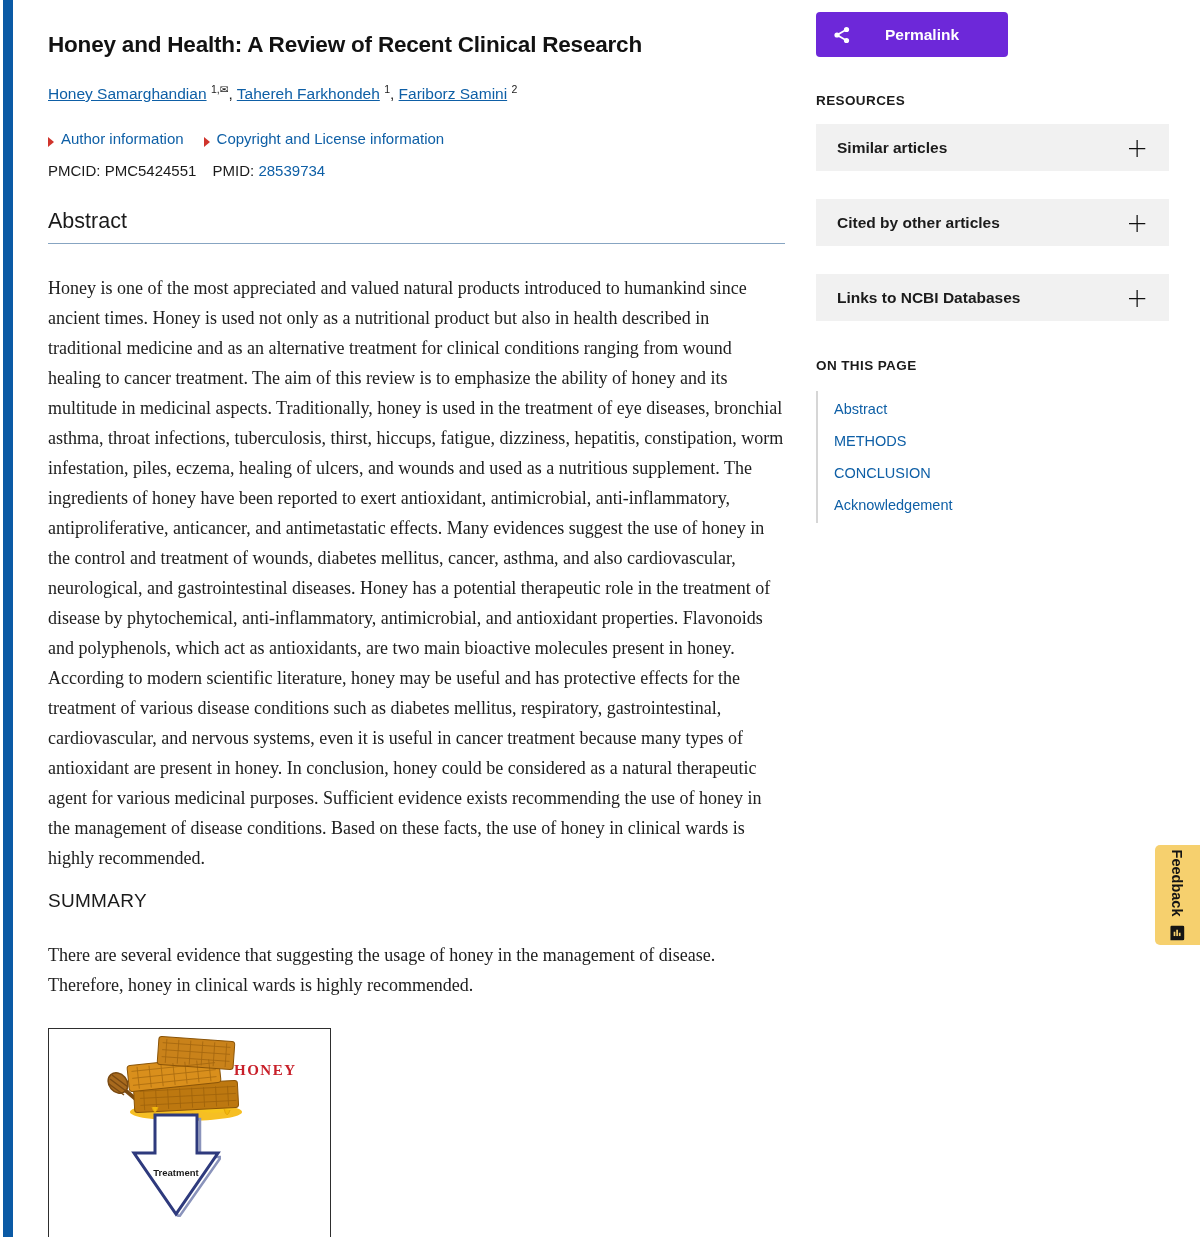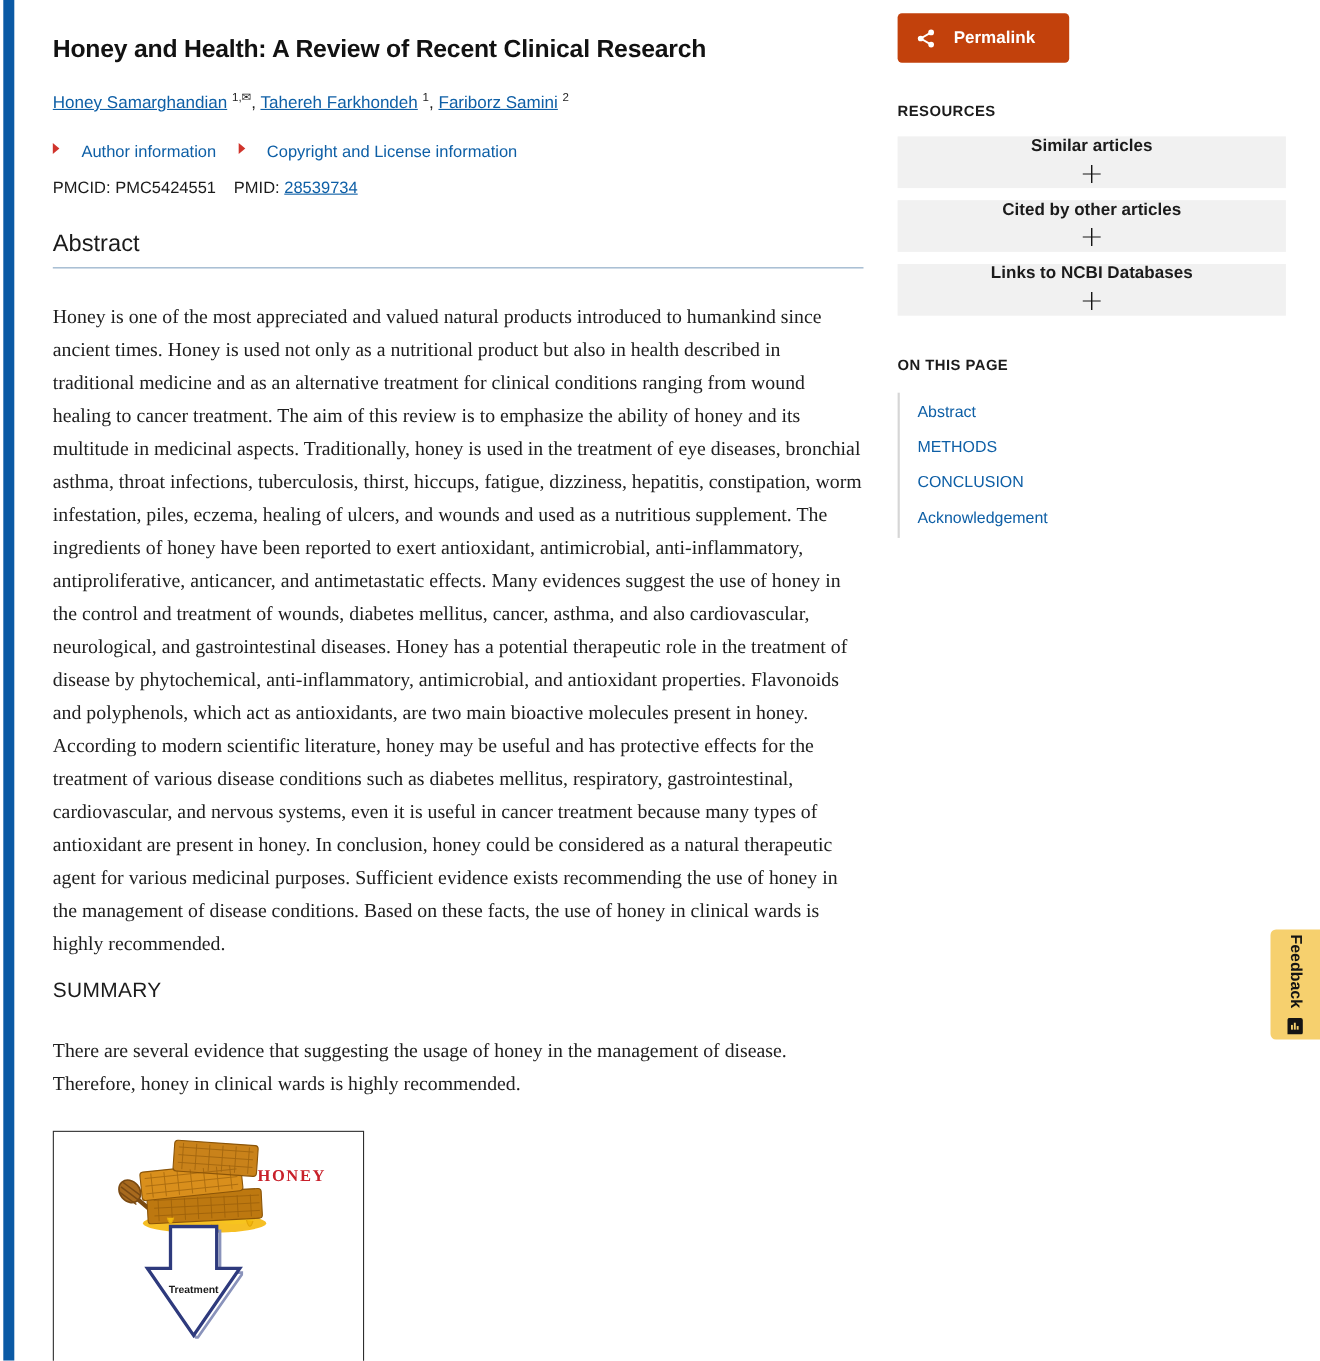--- a/index.html
+++ b/index.html
@@ -19,26 +19,26 @@
   .article-title {
     margin-top: 31px; font-size: 22.5px; line-height: 27px; font-weight: 700;
     color: #121212; letter-spacing: -0.2px;
   }
 
   .authors { margin-top: 21px; font-size: 15.5px; line-height: 20px; color: #1b1b1b; }
   .author-link { color: #0e5fa6; text-decoration: underline; }
   .authors sup { font-size: 10.5px; color: #1b1b1b; }
 
   .info-row { margin-top: 26px; display: flex; gap: 20px; align-items: center; font-size: 15px; }
-  .info-link { display: flex; align-items: flex-start; gap: 20px; color: #0e5fa6; text-decoration: none; }
+  .info-link { display: flex; align-items: flex-end; gap: 7px; color: #0e5fa6; text-decoration: none; }
   .tri-icon { width: 0; height: 0; border-left: 6px solid #d0342c; border-top: 5px solid transparent; border-bottom: 5px solid transparent; }
 
   .ids-row { margin-top: 14px; font-size: 15px; line-height: 19px; color: #1b1b1b; }
   .ids-row .pmid-group { margin-left: 12px; }
-  .pmid-link { color: #0e5fa6; text-decoration: underline; }
+  .pmid-link { color: #0e5fa6; }
 
   .abstract-heading {
     margin-top: 28px; font-size: 21.5px; line-height: 26px; font-weight: 400; color: #1b1b1b;
     padding-bottom: 9px; border-bottom: 1px solid #87a5c2;
   }
 
   .body-text {
     font-family: "Liberation Serif", serif; font-size: 18px; line-height: 30px;
     color: #202020; margin-top: 29px; text-align: left;
   }
@@ -60,31 +60,31 @@
   .treatment-arrow { position: absolute; left: 82px; top: 84px; }
   .treatment-label {
     position: absolute; left: 82px; top: 138px; width: 90px; text-align: center;
     font-size: 9.5px; font-weight: 700; color: #1b1b1b;
   }
 
   
   .sidebar { position: absolute; left: 816px; top: 0; width: 353px; }
 
   .permalink-btn {
-    margin-top: 12px; width: 156px; height: 45px; background: #c2410c; border: none;
+    margin-top: 12px; width: 192px; height: 45px; background: #6d28d9; border: none;
     border-radius: 4px; color: #fff; display: flex; align-items: center; padding: 0 16px; cursor: pointer;
   }
   .permalink-label { flex: 1; text-align: center; font-size: 15.5px; font-weight: 700; color: #ffffff; }
 
   .side-heading { margin-top: 36px; font-size: 13.5px; font-weight: 700; letter-spacing: 0.4px; color: #1b1b1b; }
 
   .accordion { margin-top: 16px; }
   .acc-item {
     height: 47px; background: #f1f1f1; display: flex; align-items: center;
-    justify-content: space-between; padding: 0 21px; margin-bottom: 11px; cursor: pointer; flex-direction: column;
+    justify-content: space-between; padding: 0 21px; margin-bottom: 28px; cursor: pointer;
   }
   .acc-label { font-size: 15.5px; font-weight: 700; color: #1b1b1b; }
   .plus-icon { font-size: 26px; font-weight: 300; color: #111; line-height: 1; font-family: "DejaVu Sans", sans-serif; }
 
   .otp-heading { margin-top: 37px; }
   .otp-nav { margin-top: 18px; border-left: 2px solid #d6d6d6; padding: 2px 0 2px 16px; }
   .otp-link { display: block; padding: 8px 0; font-size: 14.5px; line-height: 16px; color: #0e5fa6; text-decoration: none; }
 
   
   .feedback-tab {

